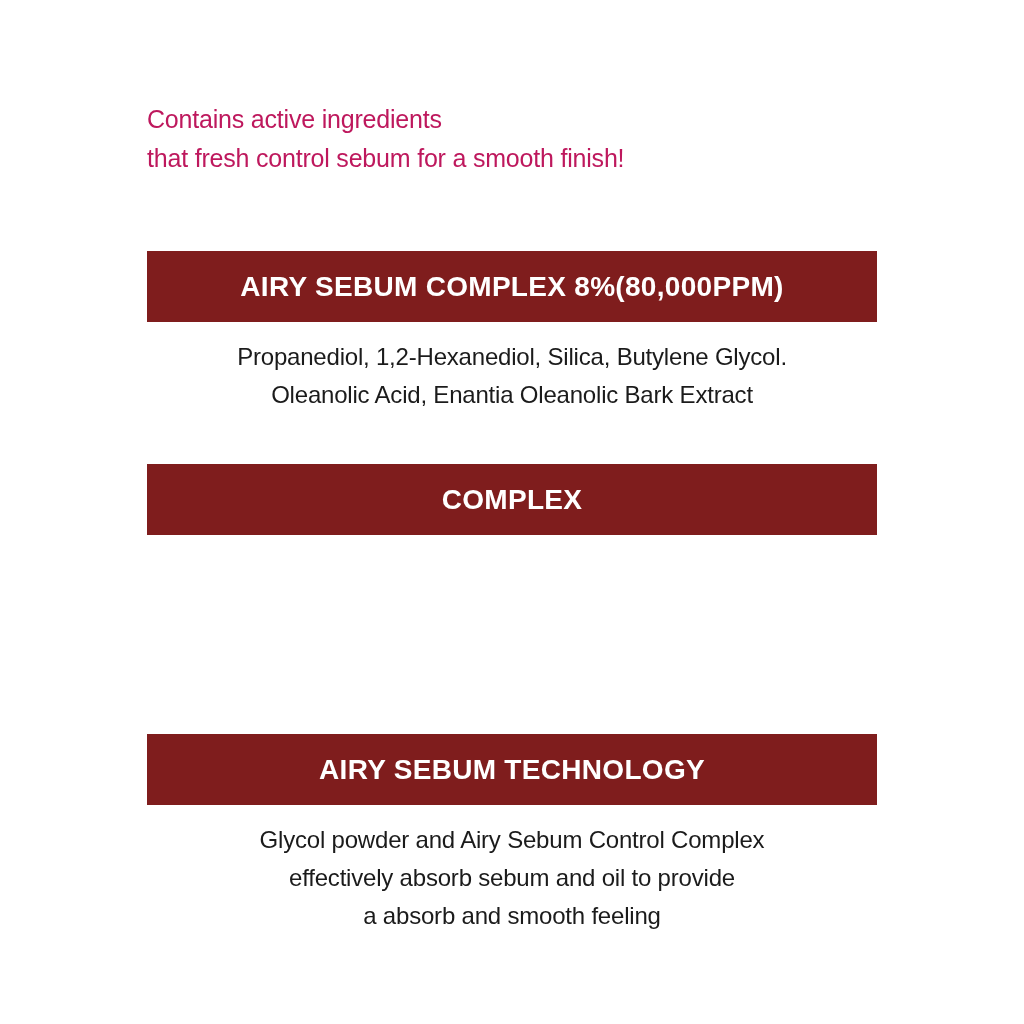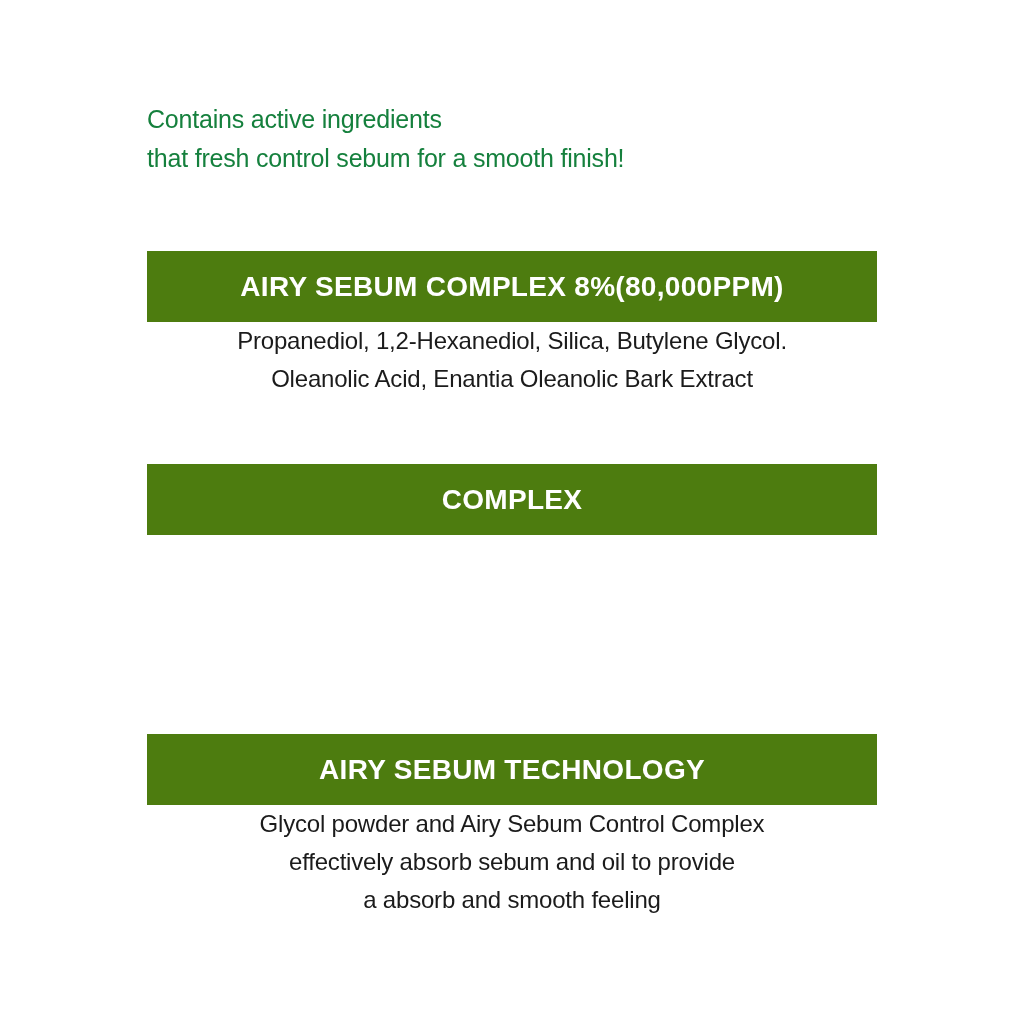--- a/index.html
+++ b/index.html
@@ -19,51 +19,52 @@
     width: 1024px;
     height: 1024px;
     box-sizing: border-box;
   }
   .intro {
     position: absolute;
     left: 147px;
     top: 100px;
     font-size: 25px;
     line-height: 39px;
-    color: #15803d;
+    color: #be185d;
     letter-spacing: -0.2px;
   }
   .intro .line {
     display: block;
     white-space: pre;
   }
   .section {
     position: absolute;
     left: 147px;
     width: 730px;
   }
   .band {
-    background: #4d7c0f;
+    background: #7f1d1d;
     color: #ffffff;
     text-align: center;
     font-weight: bold;
     letter-spacing: 0.3px;
     display: flex;
     align-items: center;
     justify-content: center;
   }
   .band-lg {
     height: 71px;
     font-size: 28px;
   }
   .desc {
     text-align: center;
     font-size: 24px;
     line-height: 38px;
     color: #1b1b1b;
+    margin-top: 16px;
     letter-spacing: -0.2px;
   }
   .desc .line {
     display: block;
   }
   #s1 { top: 251px; }
   #s2 { top: 464px; }
   #s3 { top: 734px; }
 </style>
 </head>

